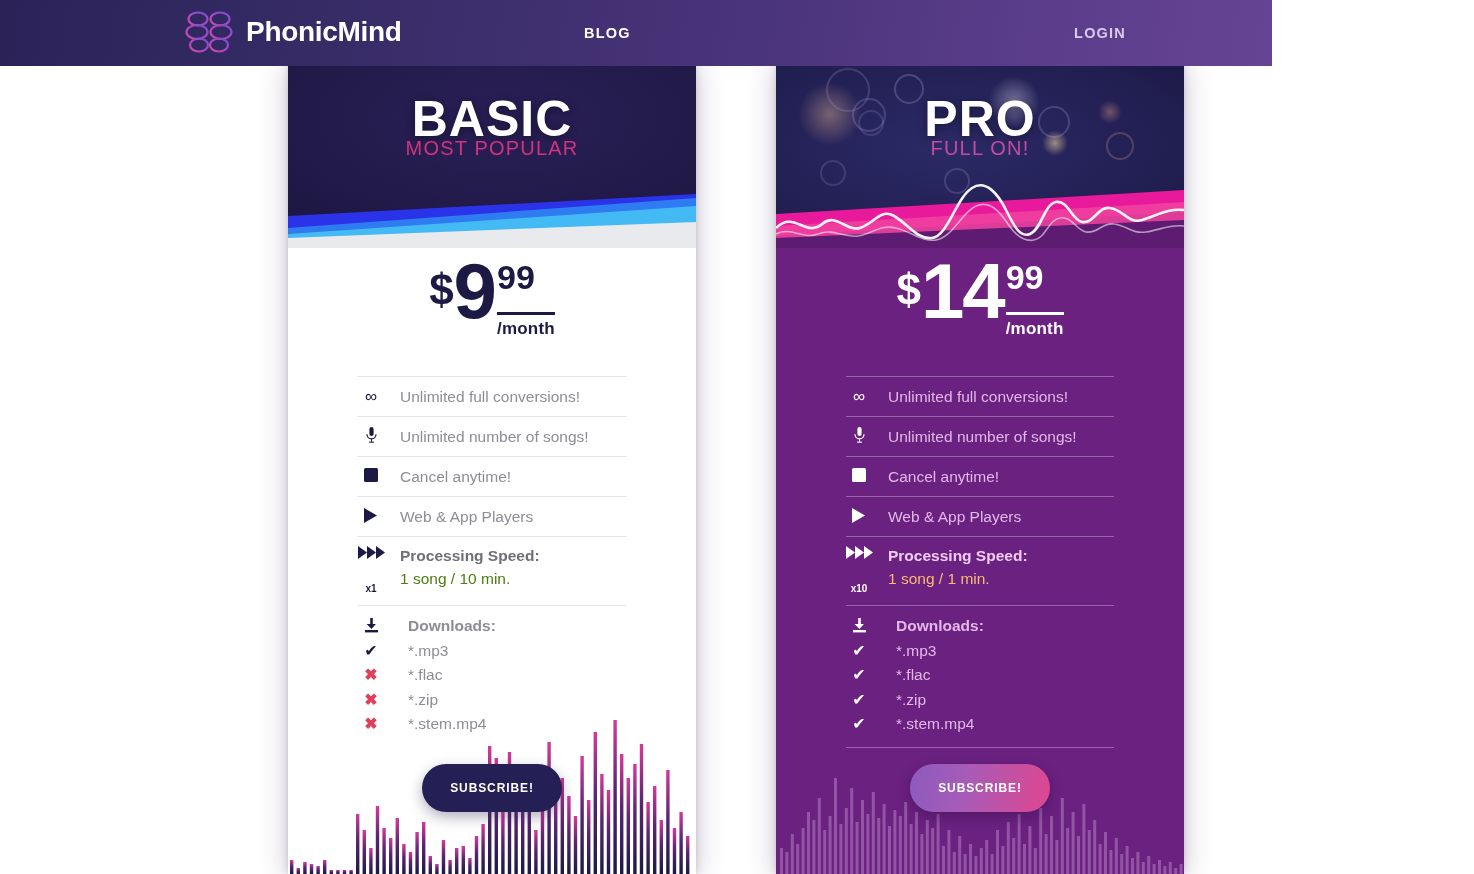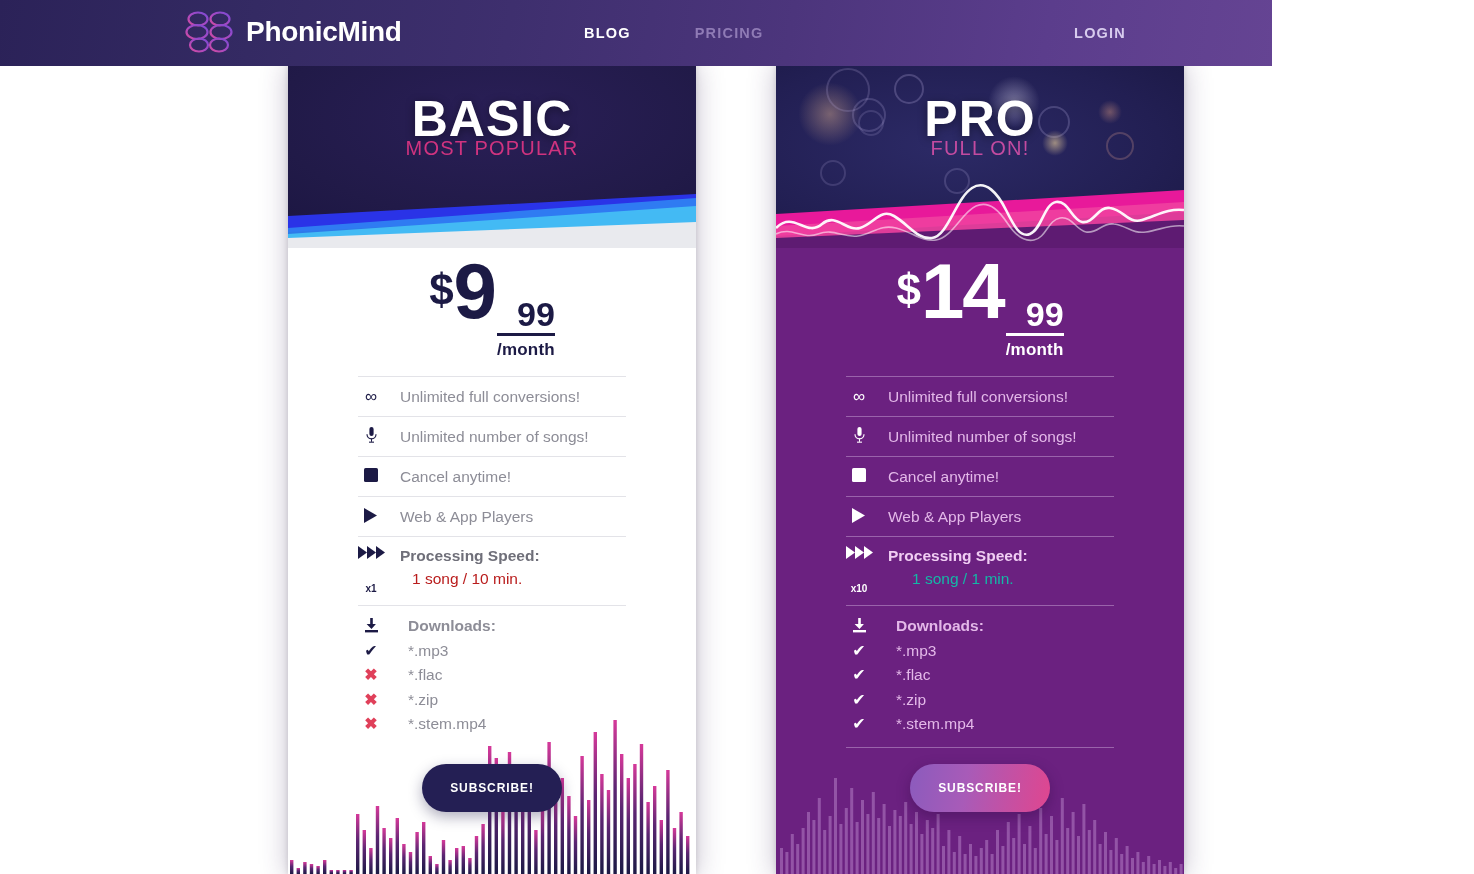--- a/index.html
+++ b/index.html
@@ -77,22 +77,22 @@
   
   .price-area{ position:relative; height:128px; }
   .price-inner{
     position:absolute; left:0; right:0; top:8px;
     display:flex; justify-content:center; align-items:flex-start;
   }
   .price-main{ font-size:0; line-height:1; }
   .cur{ font-size:44px; font-weight:bold; vertical-align:top; line-height:1; position:relative; top:12px; }
   .amt{ font-size:78px; font-weight:bold; line-height:.92; letter-spacing:-2px; }
   .price-right{ display:inline-block; vertical-align:top; margin-left:2px; padding-top:6px; }
-  .cents{ font-size:34px; font-weight:bold; line-height:.9; display:block; text-align:right;
-          border-bottom:3px solid currentColor; padding-bottom:3px;margin-top:37px; }
+  .cents{ font-size:34px; font-weight:bold; line-height:.9; display:block; text-align:left;
+          border-bottom:3px solid currentColor; padding-bottom:19px; }
   .per{ font-size:17px; font-weight:bold; display:block; margin-top:4px; letter-spacing:.2px; }
   .basic .price-main, .basic .price-right{ color:#1c1a45; }
   .pro .price-main, .pro .price-right{ color:#ffffff; }
 
   
   .features{ position:relative; padding:0 70px 0 70px; }
   .feat{
     display:flex; align-items:center; gap:16px;
     height:39px;
     font-size:15.5px;
@@ -108,24 +108,24 @@
 
   
   .speed{ display:flex; align-items:flex-start; gap:16px; padding-top:9px; padding-bottom:9px; }
   .speed .ic-col{ width:26px; flex:0 0 26px; text-align:center; }
   .speed .ff{ font-size:15px; letter-spacing:-3px; display:block; line-height:16px; }
   .speed .mult{ font-size:10px; font-weight:bold; display:block; margin-top:20px; line-height:14px; letter-spacing:0; }
   .speed .txt-col .hd{ font-size:15.5px; font-weight:bold; line-height:20px; }
   .speed .txt-col .sd{ font-size:15.5px; line-height:25px; }
   .basic .speed .ic-col{ color:#1c1a45; }
   .basic .speed .hd{ color:#6f6f79; }
-  .basic .speed .sd{ color:#b91c1c;margin-left:12px; }
+  .basic .speed .sd{ color:#4d7c0f; }
   .pro .speed .ic-col{ color:#ffffff; }
   .pro .speed .hd{ color:#f0cdf3; }
-  .pro .speed .sd{ color:#14b8a6;margin-left:24px; }
+  .pro .speed .sd{ color:#fdba74; }
 
   
   .dl{ padding-top:8px; }
   .dl-row{ display:flex; align-items:center; gap:24px; height:24.5px; font-size:15.5px; }
   .dl-row .ic{ width:26px; flex:0 0 26px; text-align:center; font-size:15px; line-height:1; }
   .basic .dl-hd .ic{ color:#1c1a45; }
   .basic .dl-hd .tx{ color:#6f6f79; font-weight:bold; }
   .pro .dl-hd .ic{ color:#ffffff; }
   .pro .dl-hd .tx{ color:#f0cdf3; font-weight:bold; }
   .basic .dl-row .tx{ color:#8d8d97; }
@@ -170,23 +170,20 @@
         <ellipse cx="37" cy="39" rx="9" ry="6.5"></ellipse>
         <path d="M27 4 L27 48"></path>
       </g>
     </svg>
     <span class="logo-text">PhonicMind</span>
   </div>
 
   <nav class="nav">
     <a href="#">
       <span>BLOG</span>
-    </a>
-    <a href="#" class="muted">
-      <span>PRICING</span>
     </a>
   </nav>
 
   <a href="#" class="login">LOGIN</a>
 </div>
 
 <div class="stage">
 
   <div class="card basic">
 

